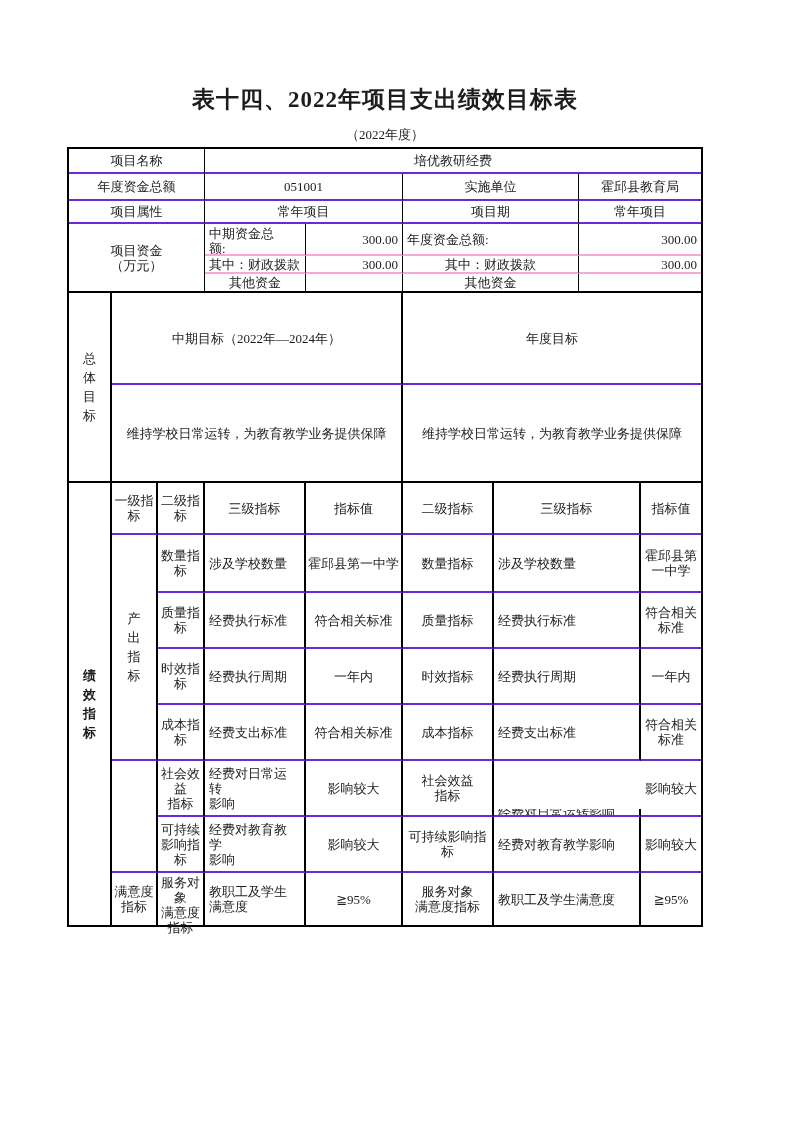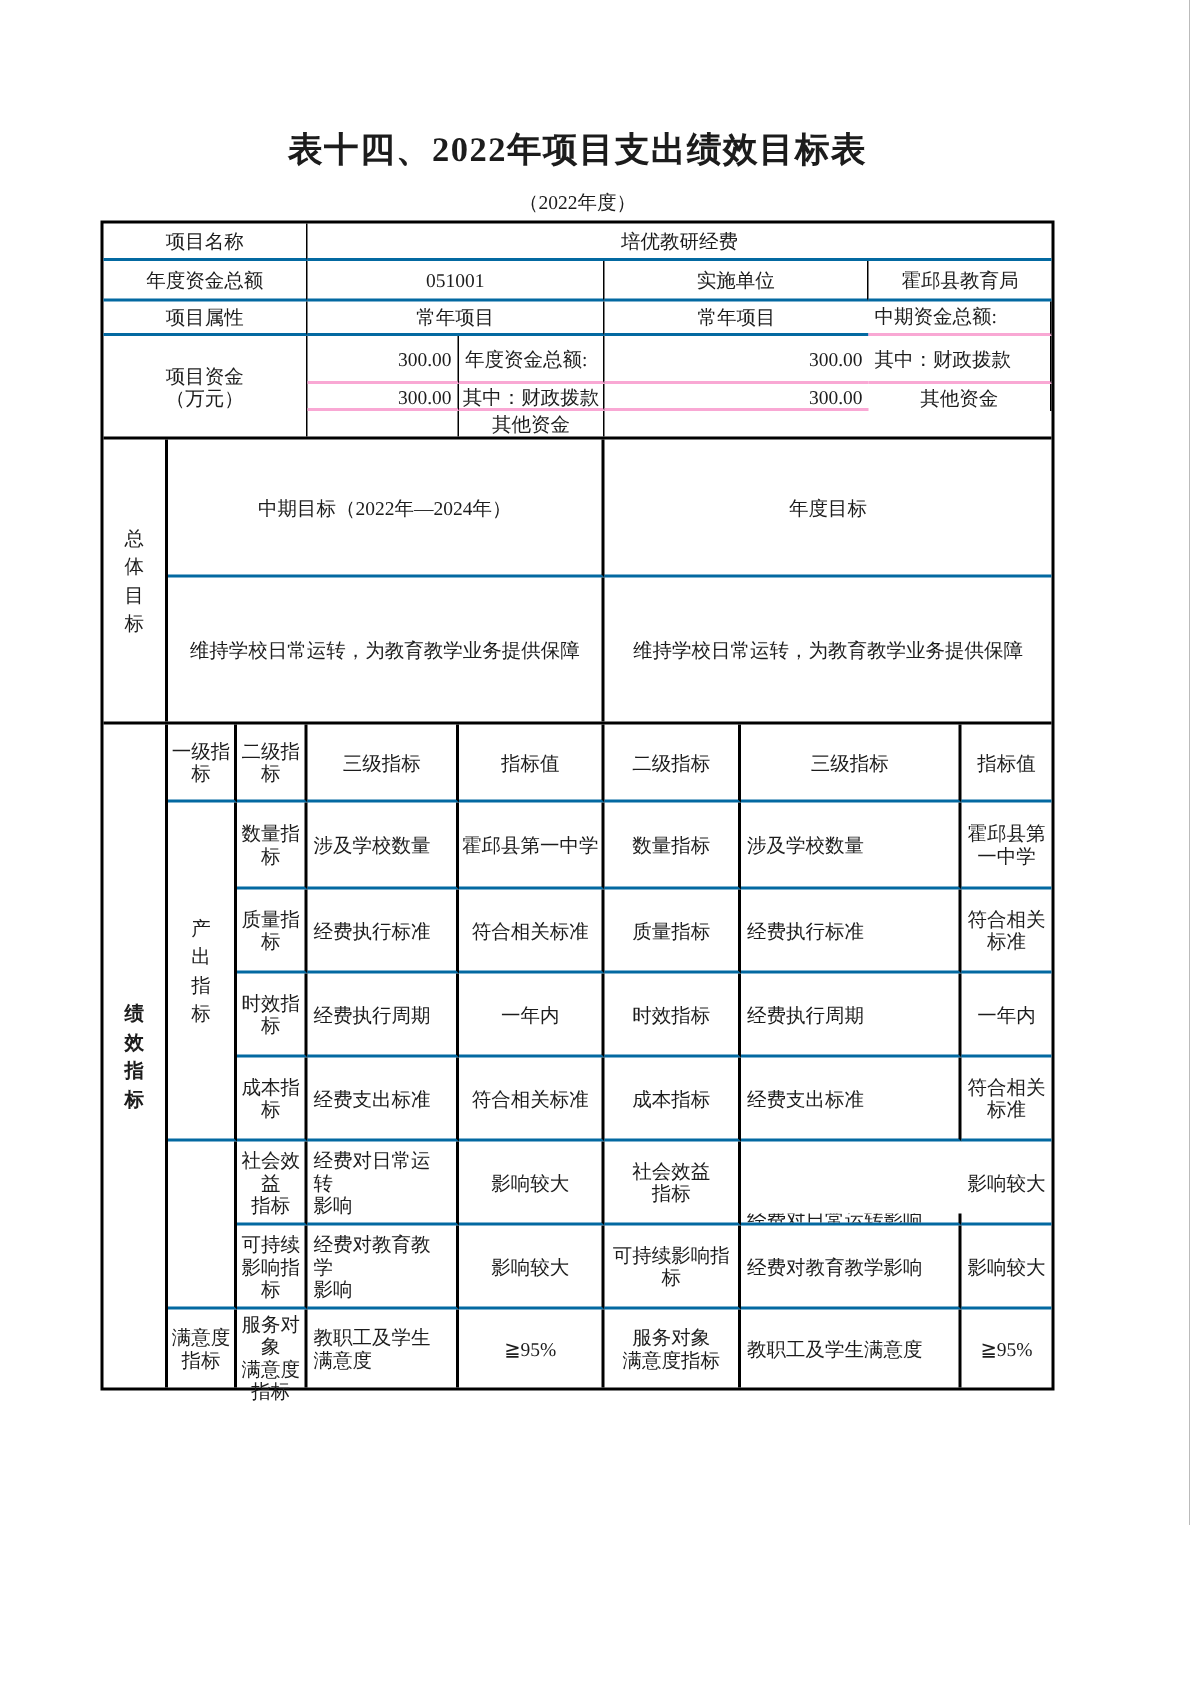--- a/index.html
+++ b/index.html
@@ -36,21 +36,21 @@
     grid-template-columns:43px 46px 47px 101px 97px 91px 147px 60px;
     grid-template-rows:52px 58px 56px 56px 56px 56px 56px 52px;
   }
   .c {
     display:flex; align-items:center; justify-content:center;
     text-align:center; box-sizing:border-box; padding:1px 2px;
     white-space:pre-line; overflow:hidden;
   }
   .br  { border-right:1.5px solid #000; }
   .br2 { border-right:2px solid #000; }
-  .bb  { border-bottom:2px solid #0369a1; }
+  .bb  { border-bottom:2px solid #6d28d9; }
   .bb1 { border-bottom:2px solid #f9a8d4; }
   .al { justify-content:flex-start; text-align:left; padding-left:4px; }
   .ar { justify-content:flex-end; text-align:right; padding-right:4px; }
   .padr { padding-right:10px; }
   .mid-label { padding-right:30px; align-items:flex-start; padding-top:2px; }
   .vstack { width:1.15em; word-break:break-all; line-height:19px; text-align:center; display:block; }
   .clip-cell { position:relative; overflow:visible; }
   .clip-inner {
     position:absolute; top:2px; left:2px; right:2px; height:60px;
     overflow:hidden; text-align:center; white-space:pre-line;
@@ -71,20 +71,21 @@
       <div class="c br bb">项目名称</div>
       <div class="c bb" style="grid-column:2 / 6;font-family:Liberation Serif, serif;">培优教研经费</div>
 
       <div class="c br bb">年度资金总额</div>
       <div class="c br bb" style="grid-column:2 / 4;">051001</div>
       <div class="c br bb">实施单位</div>
       <div class="c bb">霍邱县教育局</div>
 
       <div class="c br bb">项目属性</div>
       <div class="c br bb" style="grid-column:2 / 4;">常年项目</div>
+      <div class="c br bb">项目期</div>
       <div class="c bb">常年项目</div>
 
       <div class="c br" style="grid-row:4 / 7;">项目资金
 （万元）</div>
       <div class="c br bb1 al mid-label">中期资金总额:</div>
       <div class="c br bb1 ar">300.00</div>
       <div class="c br bb1 al">年度资金总额:</div>
       <div class="c bb1 ar">300.00</div>
       <div class="c br bb1 al">其中：财政拨款</div>
       <div class="c br bb1 ar">300.00</div>

